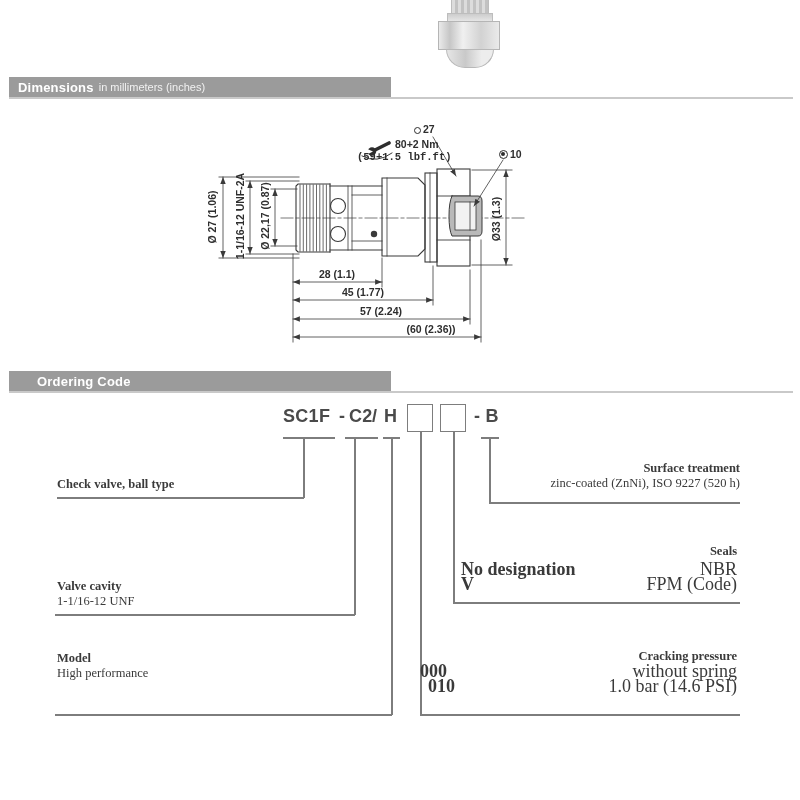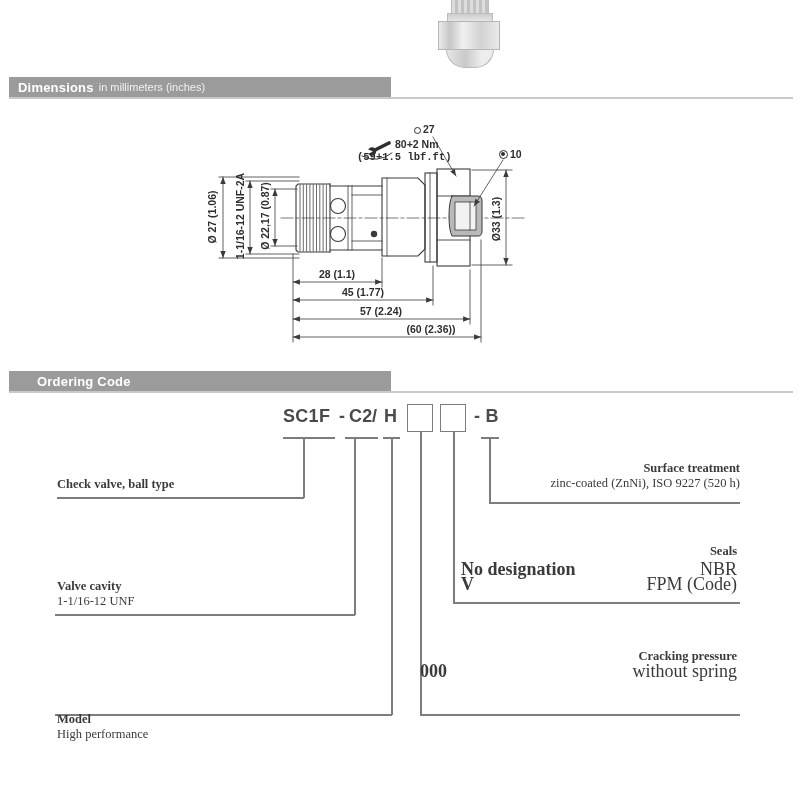--- a/index.html
+++ b/index.html
@@ -211,26 +211,30 @@
       <span class="c">V</span>
       <span>FPM (Code)</span>
     </div>
   </div>
 
   <div class="blk" style="left:57px;top:579px;">
     <div class="lbl-b">Valve cavity</div>
     <div class="lbl-r">1-1/16-12 UNF</div>
   </div>
 
-  <div class="blk" style="left:57px;top:712px;">
+  <div class="blk" style="left:57px;top:651px;">
     <div class="lbl-b">Model</div>
     <div class="lbl-r">High performance</div>
   </div>
 
   <div class="blk" style="left:420px;top:649px;width:317px;">
     <div class="lbl-b" style="text-align:right;margin-left:48px;">Cracking pressure</div>
     <div class="rowline" style="padding-left:0;">
       <span class="c">000</span>
       <span>without spring</span>
     </div>
+    <div class="rowline" style="padding-left:8px;">
+      <span class="c">010</span>
+      <span>1.0 bar (14.6 PSI)</span>
+    </div>
   </div>
 
 </div>
 
 </body></html>

